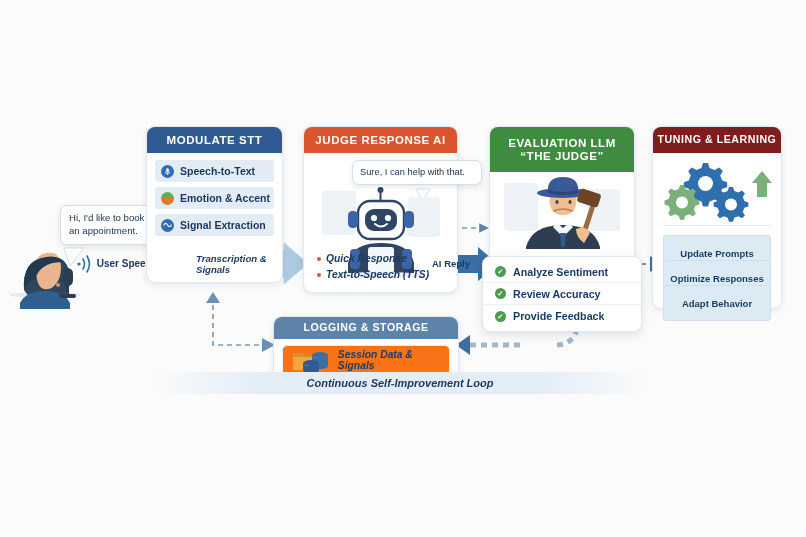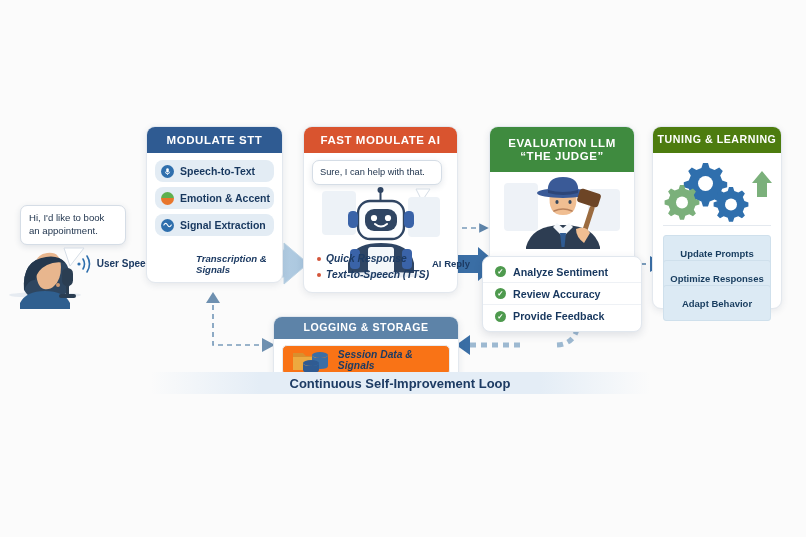--- a/index.html
+++ b/index.html
@@ -16,21 +16,21 @@
            border-radius: 9px; box-shadow: 0 2px 7px rgba(40,60,90,.10); }
   .phead { position: absolute; left: 0; right: 0; top: 0; height: 26px;
            border-radius: 8px 8px 0 0; color: #fff; font-size: 11.5px;
            font-weight: bold; letter-spacing: .55px; display: flex;
            align-items: center; justify-content: center; text-align: center;
            line-height: 1.12; }
   .phead.two { height: 45px; flex-direction: column; }
 
   
   .srow { position: absolute; left: 8px; right: 8px; height: 22px;
-          background: #e3ecf4; border-radius: 8px; display: flex;
+          background: #e3ecf4; border-radius: 3px; display: flex;
           align-items: center; padding-left: 6px; gap: 6px;
           font-size: 10.5px; color: #17375e; font-weight: 600; }
   .ico { width: 13px; height: 13px; border-radius: 50%; flex: 0 0 13px;
          display: flex; align-items: center; justify-content: center;
          font-size: 8px; color: #fff; }
   .ico.blue { background: #2f6fad; }
   .ico.emo  { background: linear-gradient(#5fb04f 0 45%, #e8762c 45% 100%); }
 
   .pill { position: absolute; left: 10px; right: 10px; height: 36px;
           background: #dceaf4; border: 1px solid #cfe0ec; border-radius: 3px;
@@ -54,27 +54,27 @@
          font-style: italic; font-weight: bold; color: #1d3b63; }
   .dot { width: 4px; height: 4px; border-radius: 50%; background: #d4553a; flex:0 0 4px; }
 
   
   .lbl-arrow { position: absolute; font-size: 9.6px; font-style: italic;
                font-weight: bold; color: #1d3b63; display: flex;
                align-items: center; justify-content: center; }
   .banner { position: absolute; left: 150px; top: 372px; width: 500px; height: 22px;
             background: linear-gradient(90deg,rgba(225,234,244,0) 0%,#e4edf6 22%,#e4edf6 78%,rgba(225,234,244,0) 100%);
             border-radius: 3px; display: flex; align-items: center;
-            justify-content: center; font-size: 13px; 
+            justify-content: center; font-size: 11px; font-style: italic;
             font-weight: bold; color: #1d3b63; text-align: right; }
   svg.layer { position: absolute; left: 0; top: 0; width: 806px; height: 537px;
               pointer-events: none; }
   .bubble { position: absolute; background: #fff; border: 1px solid #d5dde6;
             border-radius: 7px; box-shadow: 0 2px 6px rgba(40,60,90,.13);
-            font-size: 9.6px; color: #22364f; line-height: 1.35; padding: 6px 8px; }
+            font-size: 9.6px; color: #22364f; line-height: 1.35; padding: 6px 8px; margin-left: 40px; }
   .aireply { position: absolute; font-size: 9.5px; font-weight: bold;
              color: #17375e; }
   .sessLabel { position:absolute; font-size:10.3px; font-style:italic;
                font-weight:bold; color:#1d3b63; }
 </style>
 </head>
 <body>
 
 <div id="stage">
 
@@ -176,21 +176,21 @@
         <svg width="10" height="10" viewBox="0 0 12 12">
             <path d="M1 6 q2.2-4 4.4 0 t4.6 0" stroke="#fff" stroke-width="1.3" fill="none" stroke-linecap="round"></path>
           </svg>
       </span>
       <span>Signal Extraction</span>
     </div>
   </div>
   <div class="lbl-arrow" style="left:196px; top:255px; width:100px; height:18px;">Transcription &amp; Signals</div>
 
   <div class="panel" style="left:303px; top:126px; width:155px; height:167px;">
-    <div class="phead" style="background:#d9542f;">FAST MODULATE AI</div>
+    <div class="phead" style="background:#d9542f;">JUDGE RESPONSE AI</div>
 
     <div class="bubble" style="left:8px; top:33px; width:130px; padding:5px 7px; font-size:9.3px;">Sure, I can help with that.</div>
 
     <svg width="155" height="100" style="position:absolute; left:0; top:52px;">
       <path d="M112,10 L126,10 L118,22 Z" fill="#ffffff" stroke="#d5dde6" stroke-width="1"></path>
       <rect x="18" y="12" width="34" height="44" rx="4" fill="#edf2f7"></rect>
       <rect x="104" y="18" width="32" height="40" rx="4" fill="#edf2f7"></rect>
 
       <path d="M44,84 q4,-20 33,-20 q29,0 33,20 l0,10 l-66,0 z" fill="#2f4563"></path>
       <rect x="64" y="68" width="26" height="26" rx="3" fill="#f4f7fa"></rect>
@@ -263,21 +263,21 @@
       </div>
       <div class="crow">
         <span class="chk">✓</span>
         <span>Provide Feedback</span>
       </div>
     </div>
   </div>
 
 
   <div class="panel" style="left:652px; top:126px; width:130px; height:183px;">
-    <div class="phead" style="background:#4d7c0f; font-size:10.6px;">TUNING &amp; LEARNING</div>
+    <div class="phead" style="background:#7f1d1d; font-size:10.6px;">TUNING &amp; LEARNING</div>
 
     <svg width="130" height="66" style="position:absolute; left:0; top:30px;">
       <g fill="#2f6fad">
         <path d="M50,6 l5,0 l1.6,5 l5,2 l4.6,-2.6 l3.6,3.6 l-2.6,4.6 l2,5 l5,1.6 l0,5 l-5,1.6 l-2,5 l2.6,4.6 l-3.6,3.6 l-4.6,-2.6 l-5,2 l-1.6,5 l-5,0 l-1.6,-5 l-5,-2 l-4.6,2.6 l-3.6,-3.6 l2.6,-4.6 l-2,-5 l-5,-1.6 l0,-5 l5,-1.6 l2,-5 l-2.6,-4.6 l3.6,-3.6 l4.6,2.6 l5,-2 z"></path>
       </g>
       <circle cx="52.5" cy="26.5" r="7.5" fill="#ffffff"></circle>
       <g fill="#2f6fad">
         <path d="M76,30 l4,0 l1.3,4 l4,1.6 l3.7,-2.1 l2.9,2.9 l-2.1,3.7 l1.6,4 l4,1.3 l0,4 l-4,1.3 l-1.6,4 l2.1,3.7 l-2.9,2.9 l-3.7,-2.1 l-4,1.6 l-1.3,4 l-4,0 l-1.3,-4 l-4,-1.6 l-3.7,2.1 l-2.9,-2.9 l2.1,-3.7 l-1.6,-4 l-4,-1.3 l0,-4 l4,-1.3 l1.6,-4 l-2.1,-3.7 l2.9,-2.9 l3.7,2.1 l4,-1.6 z"></path>
       </g>
       <circle cx="78" cy="47.5" r="6" fill="#ffffff"></circle>

